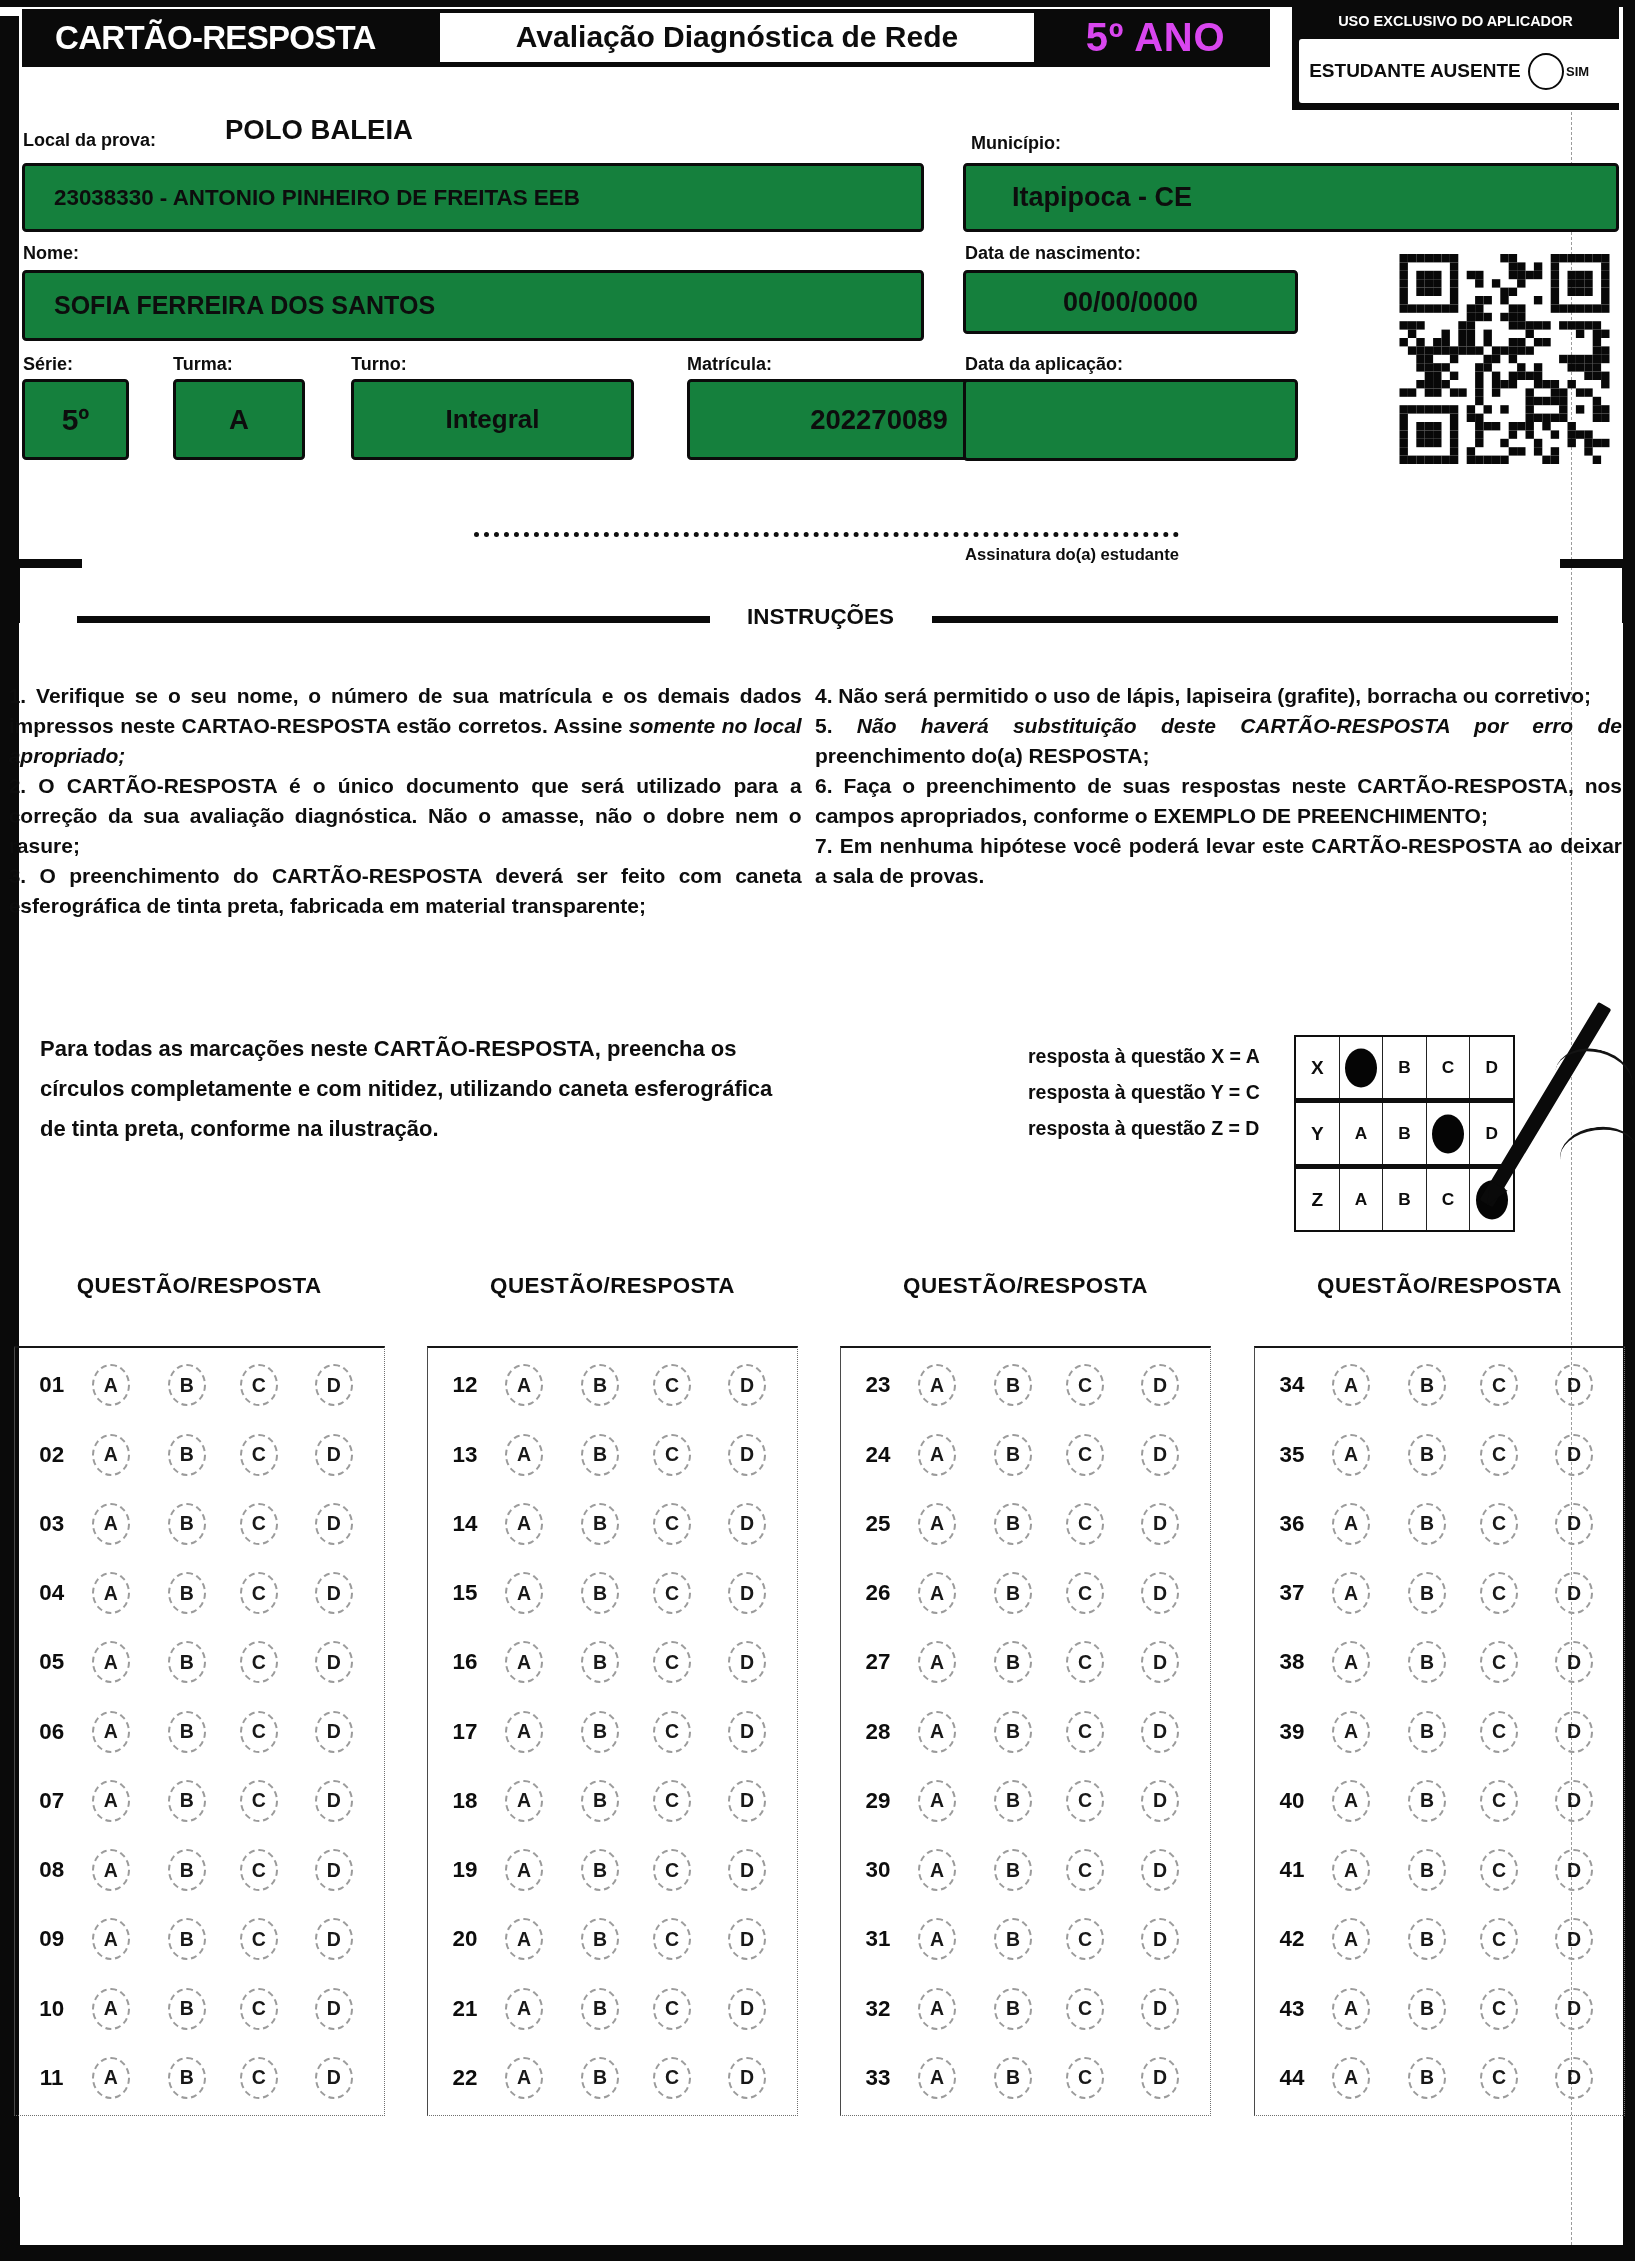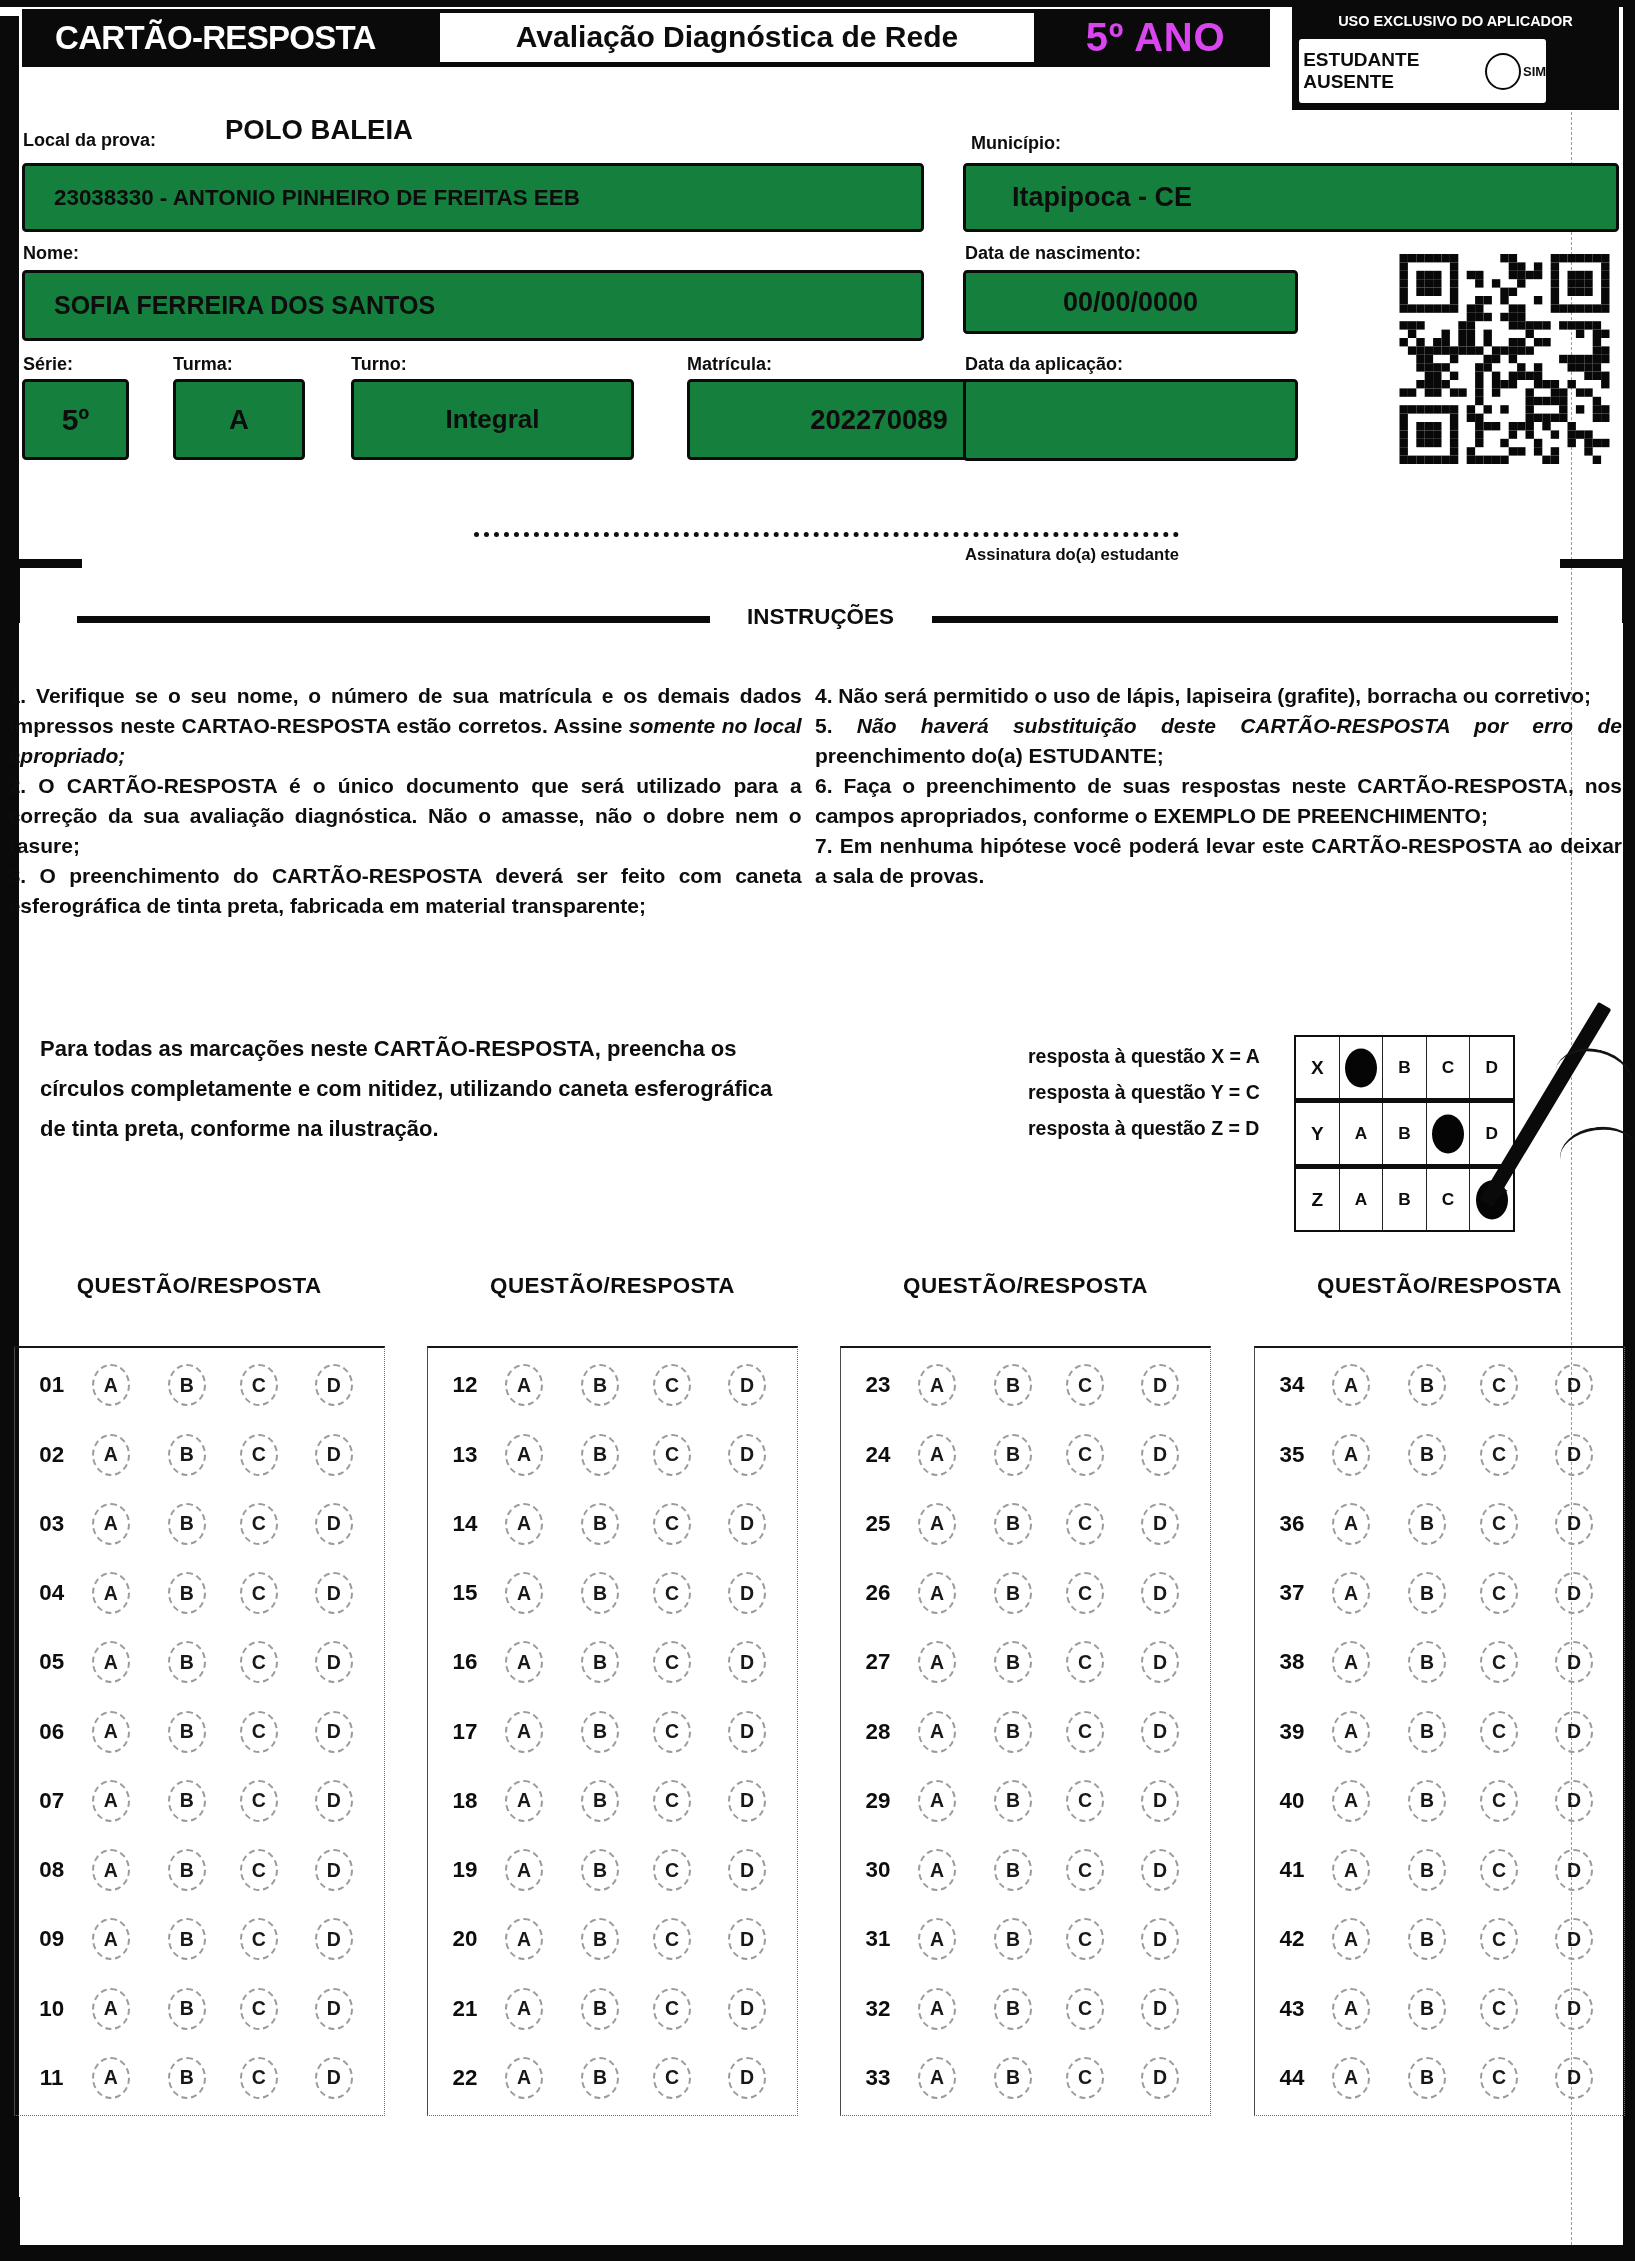--- a/index.html
+++ b/index.html
@@ -20,22 +20,22 @@
   
   .hdr-black{left:22px;top:8.7px;width:1248px;height:58px;background:#0a0a0a;}
   .hdr-title{position:absolute;left:33px;top:0;height:58px;display:flex;align-items:center;
              color:#fff;font-size:33px;font-weight:bold;letter-spacing:-0.7px;}
   .hdr-white{position:absolute;left:418px;top:4.3px;width:594px;height:49px;background:#fff;
              display:flex;align-items:center;justify-content:center;font-size:30px;font-weight:bold;}
   .hdr-grade{position:absolute;left:1018px;top:0;width:231px;height:58px;display:flex;align-items:center;
              justify-content:center;color:#d946ef;font-weight:bold;font-size:40px;letter-spacing:0.7px;}
   .uso-box{left:1292px;top:7.2px;width:327px;height:103px;background:#0a0a0a;}
   .uso-title{position:absolute;top:5.8px;left:0;width:100%;text-align:center;color:#fff;font-size:14.5px;font-weight:bold;}
-  .absent-box{position:absolute;left:7.2px;top:32px;width:247px;height:64px;background:#fff;border-radius:2.9px;
-              display:flex;align-items:center;padding-left:4px;box-sizing:border-box;}
+  .absent-box{position:absolute;left:7.2px;top:32px;width:324px;height:64px;background:#fff;border-radius:2.9px;
+              display:flex;align-items:center;padding-left:10px;box-sizing:border-box;}
   .absent-label{font-size:19px;font-weight:bold;}
   .absent-circle{width:32px;height:33px;border:2.9px solid #0a0a0a;border-radius:50%;margin-left:7.2px;flex:none;}
   .absent-sim{font-size:13px;font-weight:bold;margin-left:2.2px;}
 
   
   .flabel{position:absolute;font-size:18px;font-weight:bold;}
   #lbl-local{left:23px;top:130px;}
   .val-polo{left:225px;top:114px;font-size:27.5px;font-weight:bold;}
   .box{position:absolute;background:#15803d;border:3.6px solid #0b0b0b;border-radius:4.3px;display:flex;
        align-items:center;box-sizing:border-box;font-weight:bold;}
@@ -466,21 +466,21 @@
   <div class="inst-line-left"></div>
   <div class="inst-title">INSTRUÇÕES</div>
   <div class="inst-line-right"></div>
   <div class="inst-col" id="inst-left">
       <p class="instr"><span>1. Verifique se o seu nome, o número de sua matrícula e os demais dados impressos neste CARTAO-RESPOSTA estão corretos. Assine </span><i>somente no local apropriado;</i></p>
       <p class="instr"><span>2. O CARTÃO-RESPOSTA é o único documento que será utilizado para a correção da sua avaliação diagnóstica. Não o amasse, não o dobre nem o rasure;</span></p>
       <p class="instr"><span>3. O preenchimento do CARTÃO-RESPOSTA deverá ser feito com caneta esferográfica de tinta preta, fabricada em material transparente;</span></p>
     </div>
   <div class="inst-col" id="inst-right">
       <p class="instr"><span>4. Não será permitido o uso de lápis, lapiseira (grafite), borracha ou corretivo;</span></p>
-      <p class="instr"><span>5. </span><i>Não haverá substituição deste CARTÃO-RESPOSTA por erro de</i><span> preenchimento do(a) ESTUDANTE;</span></p>
+      <p class="instr"><span>5. </span><i>Não haverá substituição deste CARTÃO-RESPOSTA por erro de</i><span> preenchimento do(a) RESPOSTA;</span></p>
       <p class="instr"><span>6. Faça o preenchimento de suas respostas neste CARTÃO-RESPOSTA, nos campos apropriados, conforme o EXEMPLO DE PREENCHIMENTO;</span></p>
       <p class="instr"><span>7. Em nenhuma hipótese você poderá levar este CARTÃO-RESPOSTA ao deixar a sala de provas.</span></p>
     </div>
 
   <div class="ex-par">Para todas as marcações neste CARTÃO-RESPOSTA, preencha os círculos completamente e com nitidez, utilizando caneta esferográfica de tinta preta, conforme na ilustração.</div>
   <div class="ex-legend">
       <div>resposta à questão X = A</div>
       <div>resposta à questão Y = C</div>
       <div>resposta à questão Z = D</div>
     </div>

